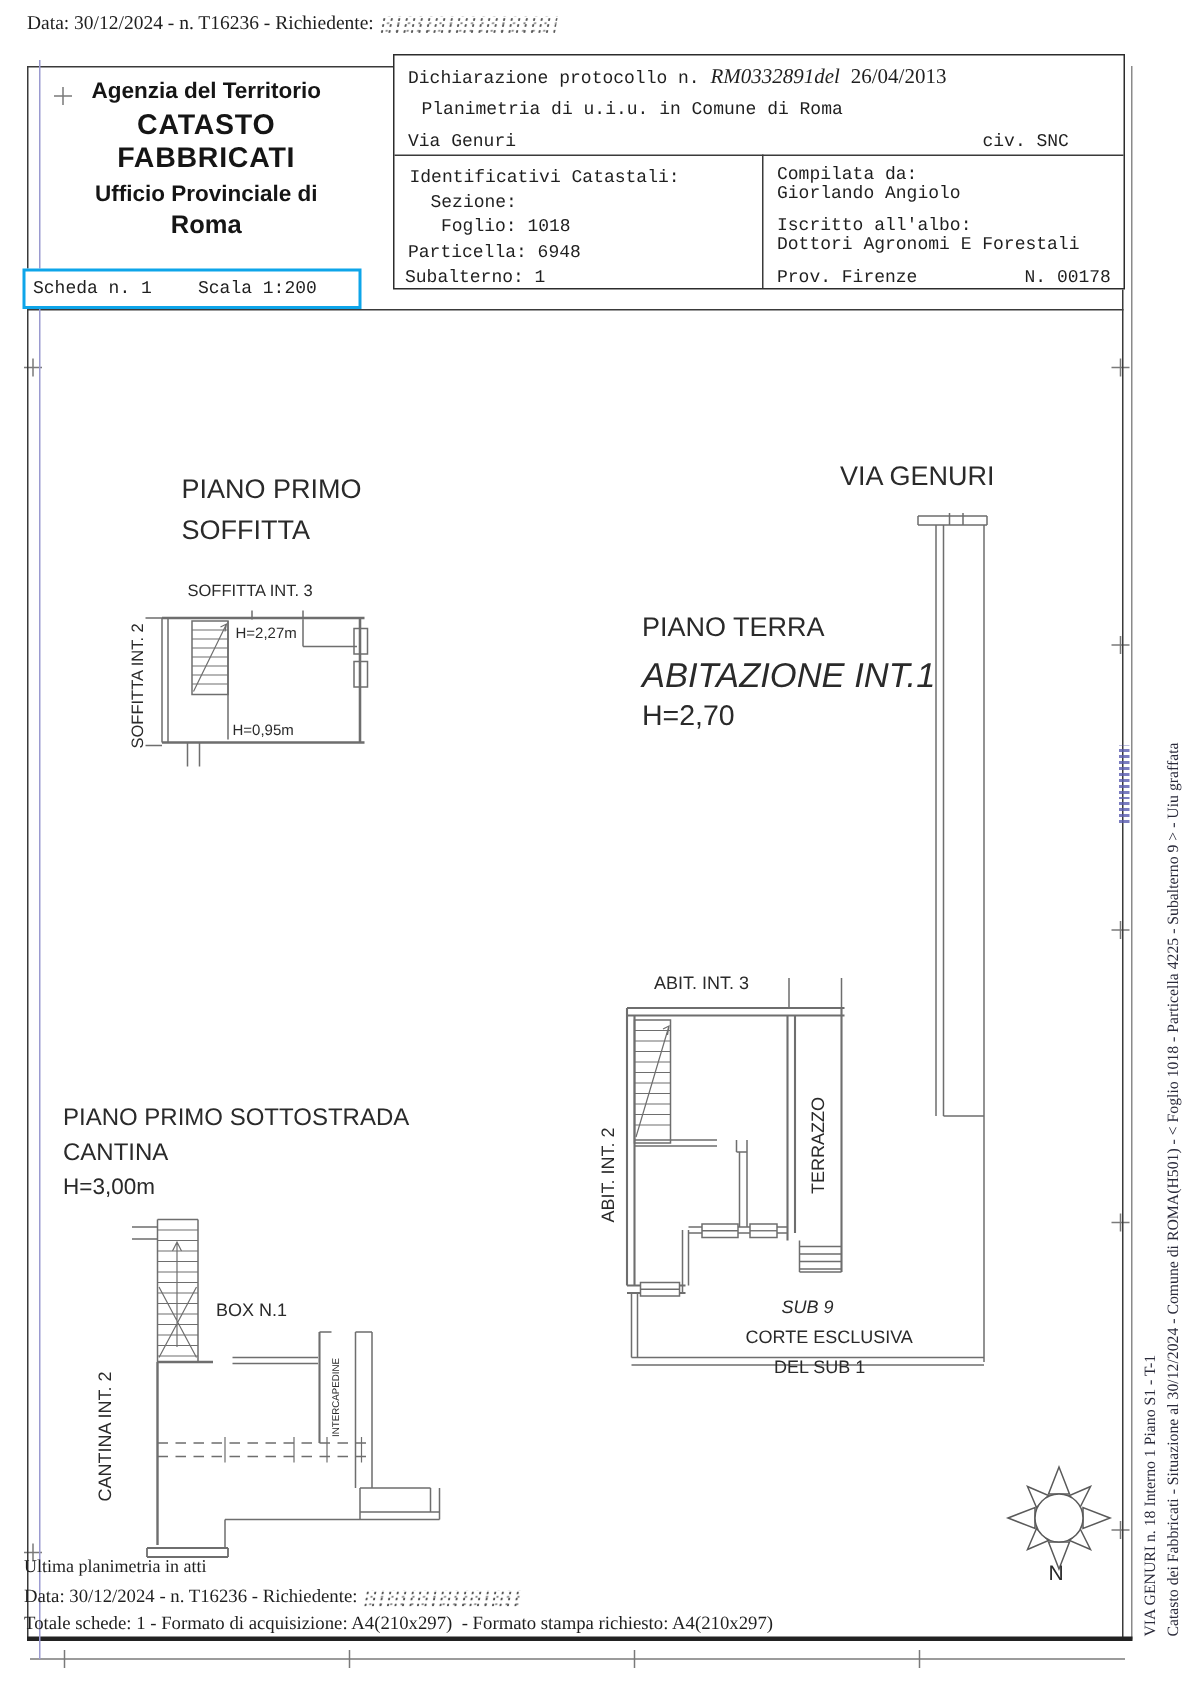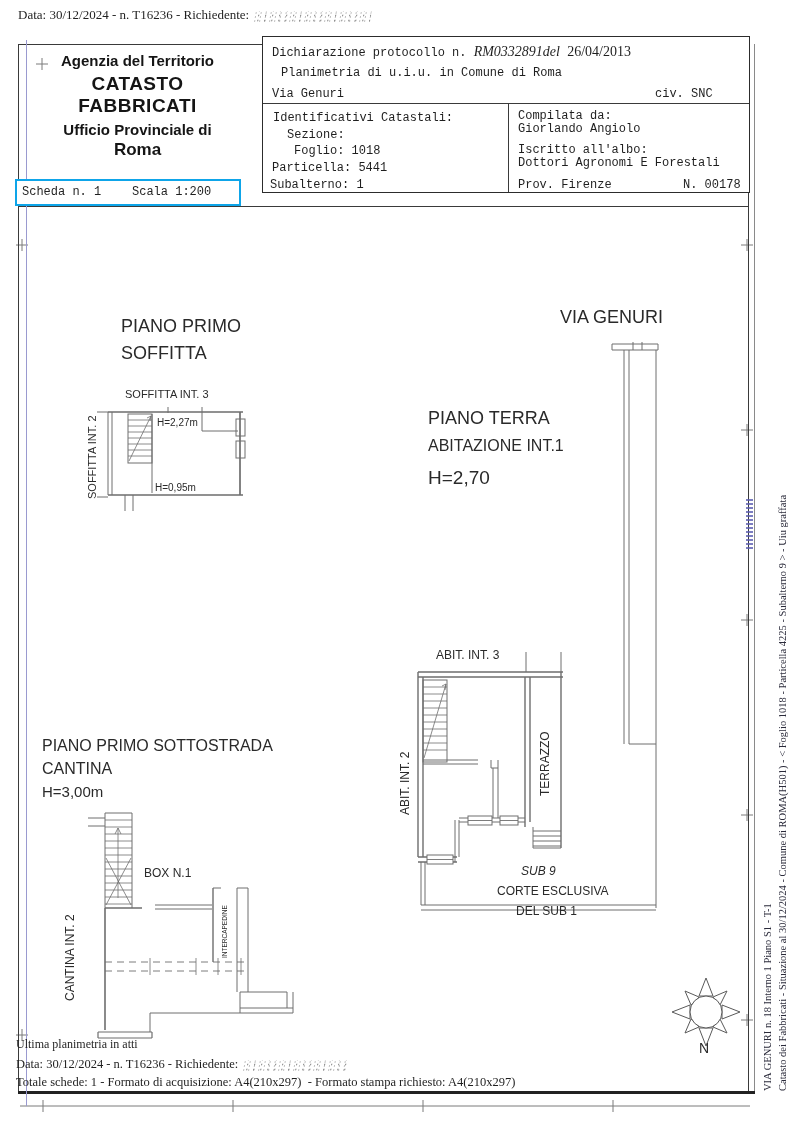--- a/index.html
+++ b/index.html
@@ -156,41 +156,41 @@
         <span class="serif" style="font-size:14px;font-style:italic;">RM0332891del</span>
         <span class="serif" style="font-size:14px;">26/04/2013</span>
       </div>
       <div class="abs mono" style="left:18px;top:29px;font-size:12px;">Planimetria di u.i.u. in Comune di Roma</div>
       <div class="abs mono" style="left:9px;top:50px;font-size:12px;">Via Genuri</div>
       <div class="abs mono" style="left:392px;top:50px;font-size:12px;">civ. SNC</div>
 
       <div class="abs mono" style="left:10px;top:74px;font-size:12px;">Identificativi Catastali:</div>
       <div class="abs mono" style="left:24px;top:91px;font-size:12px;">Sezione:</div>
       <div class="abs mono" style="left:31px;top:107px;font-size:12px;">Foglio: 1018</div>
-      <div class="abs mono" style="left:9px;top:124px;font-size:12px;">Particella: 5441</div>
+      <div class="abs mono" style="left:9px;top:124px;font-size:12px;">Particella: 6948</div>
       <div class="abs mono" style="left:7px;top:141px;font-size:12px;">Subalterno: 1</div>
 
       <div class="abs mono" style="left:255px;top:72px;font-size:12px;">Compilata da:</div>
       <div class="abs mono" style="left:255px;top:85px;font-size:12px;">Giorlando Angiolo</div>
       <div class="abs mono" style="left:255px;top:106px;font-size:12px;">Iscritto all'albo:</div>
       <div class="abs mono" style="left:255px;top:119px;font-size:12px;">Dottori Agronomi E Forestali</div>
       <div class="abs mono" style="left:255px;top:141px;font-size:12px;">Prov. Firenze</div>
       <div class="abs mono" style="left:420px;top:141px;font-size:12px;">N. 00178</div>
     </div>
 
     <div class="abs" style="left:15px;top:179px;width:222px;height:23px;border:2px solid #0ea5e9;background:#fff;z-index:2;">
       <span class="abs mono" style="left:5px;top:4px;font-size:12px;">Scheda n. 1</span>
       <span class="abs mono" style="left:115px;top:4px;font-size:12px;">Scala 1:200</span>
     </div>
 
     <div class="planlabel" style="left:121px;top:316px;font-size:18px;">PIANO PRIMO</div>
     <div class="planlabel" style="left:121px;top:343px;font-size:18px;">SOFFITTA</div>
     <div class="planlabel" style="left:560px;top:307px;font-size:18px;">VIA GENURI</div>
     <div class="planlabel" style="left:428px;top:408px;font-size:18px;">PIANO TERRA</div>
-    <div class="planlabel" style="left:428px;top:437px;font-size:16px;">ABITAZIONE INT.1</div>
+    <div class="planlabel" style="left:428px;top:437px;font-size:23px;font-style:italic;">ABITAZIONE INT.1</div>
     <div class="planlabel" style="left:428px;top:467px;font-size:19px;">H=2,70</div>
     <div class="planlabel" style="left:42px;top:737px;font-size:16px;">PIANO PRIMO SOTTOSTRADA</div>
     <div class="planlabel" style="left:42px;top:760px;font-size:16px;">CANTINA</div>
     <div class="planlabel" style="left:42px;top:783px;font-size:15px;text-align:center;">H=3,00m</div>
 
     <div class="planlabel" style="left:125px;top:388px;font-size:11px;">SOFFITTA INT. 3</div>
     <div class="planlabel vlabel" style="left:86px;top:412px;height:90px;font-size:11px;text-align:center;">SOFFITTA INT. 2</div>
     <div class="planlabel" style="left:157px;top:417px;font-size:10px;">H=2,27m</div>
     <div class="planlabel" style="left:155px;top:482px;font-size:10px;">H=0,95m</div>
 

